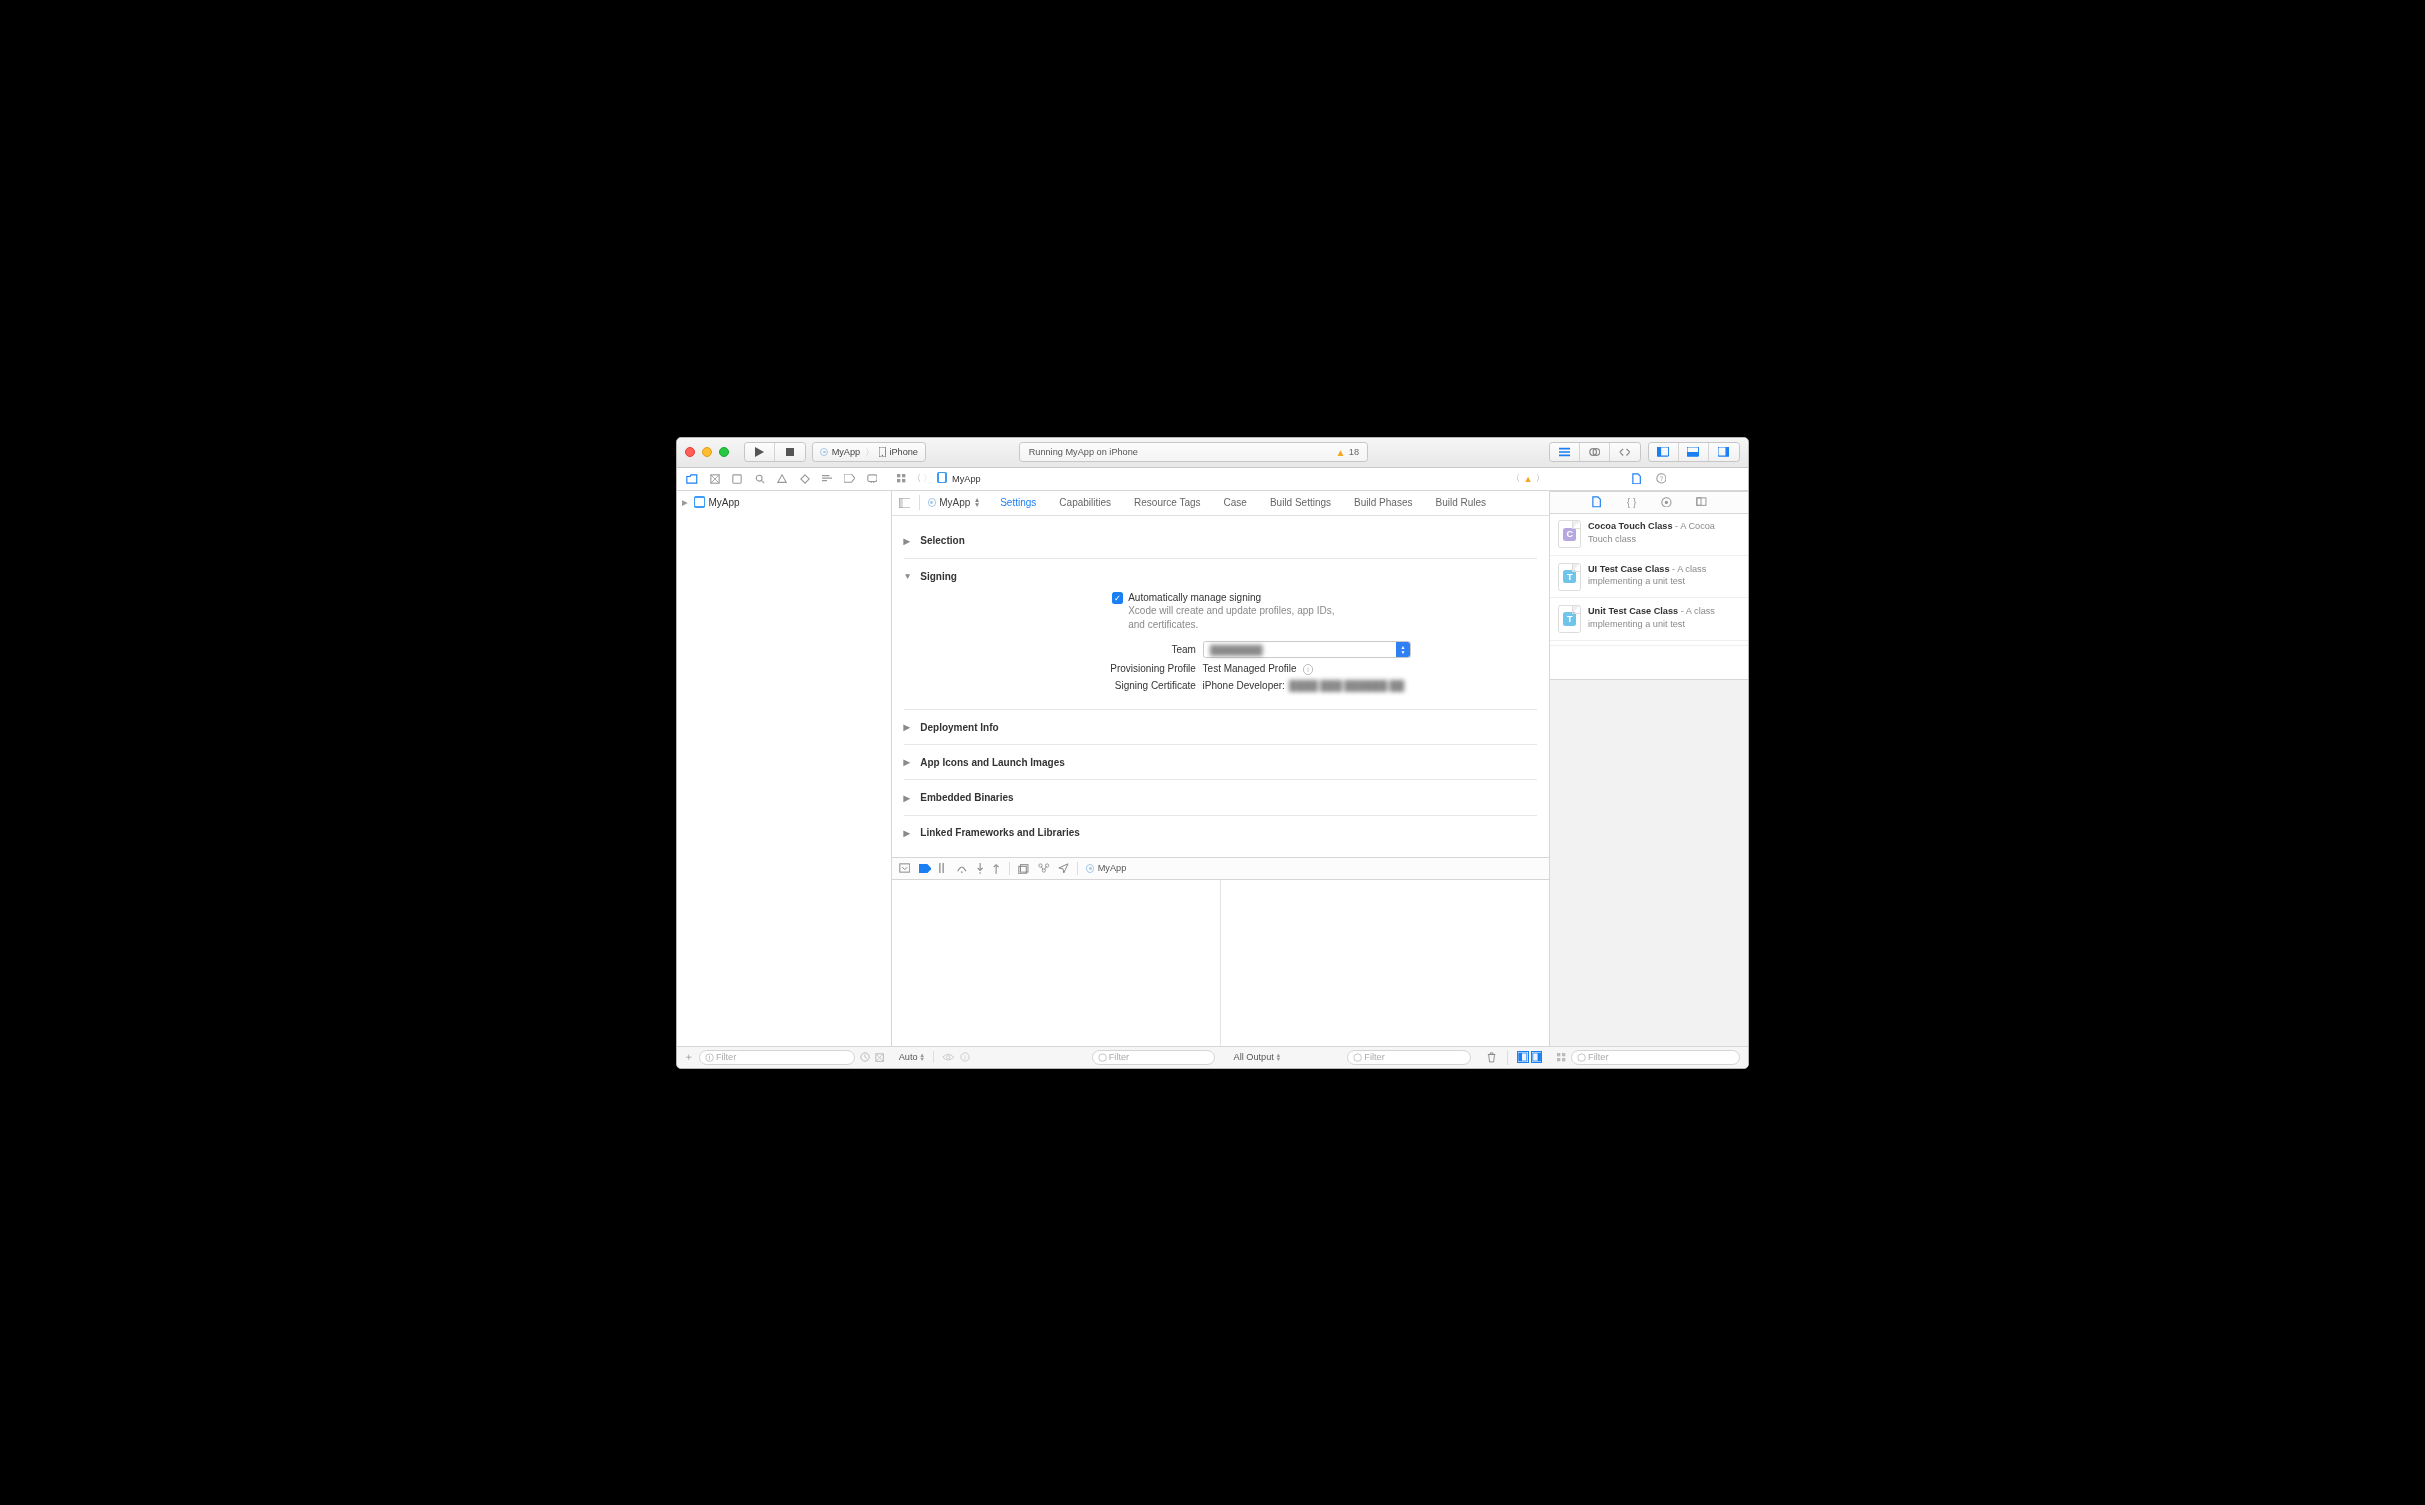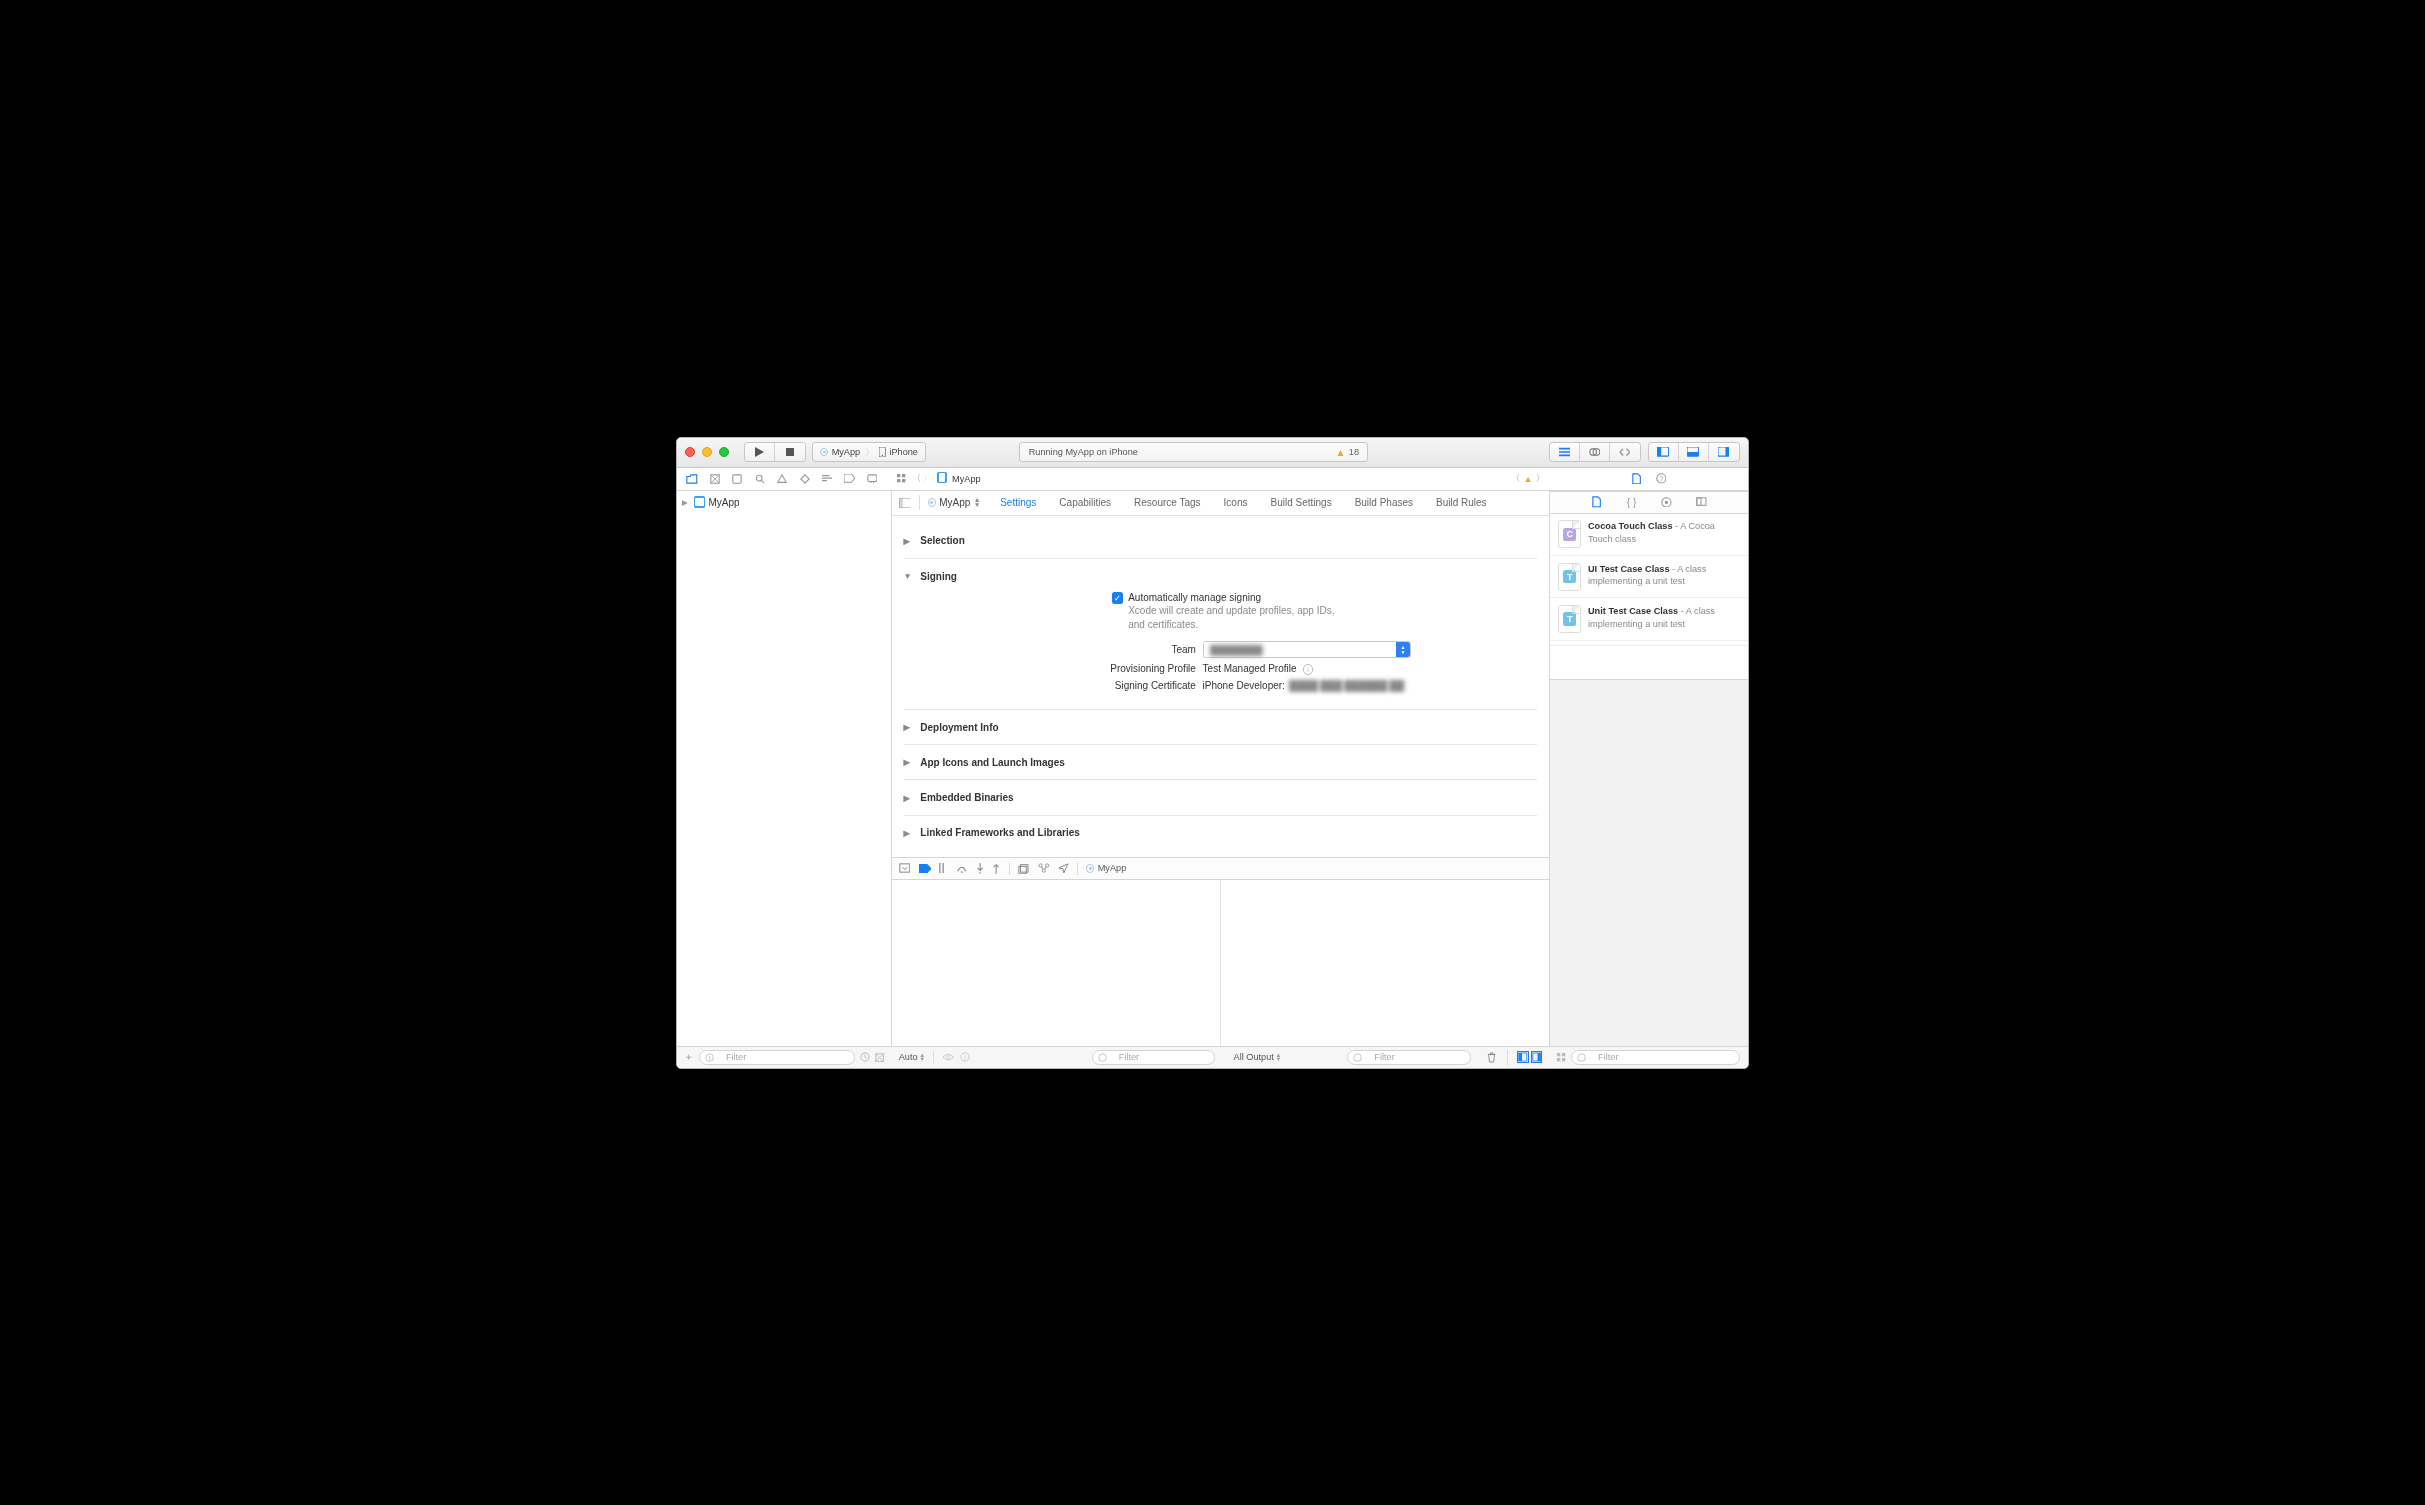--- a/index.html
+++ b/index.html
@@ -262,21 +262,21 @@
     display:flex; align-items:center;
   }
   .footer .fsec {
     display:flex; align-items:center; gap:5px; padding:0 6.7px;
     height:100%; border-right:0.8px solid transparent;
   }
   .footer .fsec.left { width:215px; }
   .filter-pill {
     flex:1; height:15px; border:0.8px solid #d4d4d4; border-radius:7.5px;
     background:#fff; display:flex; align-items:center; padding:0 5px;
-    color:#aaa; font-size:9.2px; gap:12px;
+    color:#aaa; font-size:9.2px; gap:2px;
   }
   .footer .icon { color:#999; font-size:10px; }
   .footer .pair { display:flex; gap:1.7px; }
   .footer .pair span {
     width:11.6px; height:11.6px; border:0.8px solid #d0d0d0; background:#fff;
     display:flex;
   }
   .footer .pair span.sel { border-color:#1a7ff3; background:#eaf3fe; }
 
   svg { display:block; }
@@ -495,21 +495,21 @@
           <span style="width:8.3px;height:8.3px;border:1.2px solid #a9c8ea;border-radius:50%;position:relative;">
             <span style="position:absolute;inset:1.7px;border-radius:50%;background:#a9c8ea;"></span>
           </span>
           <span>MyApp</span>
           <span class="updown">▲<br>▼</span>
         </span>
         <div class="tabs">
           <span class="tab active">Settings</span>
           <span class="tab">Capabilities</span>
           <span class="tab">Resource Tags</span>
-          <span class="tab">Icons</span>
+          <span class="tab">Case</span>
           <span class="tab">Build Settings</span>
           <span class="tab">Build Phases</span>
           <span class="tab">Build Rules</span>
         </div>
       </div>
 
       <div class="editor-body">
 
         <div class="section">
           <div class="section-head">

